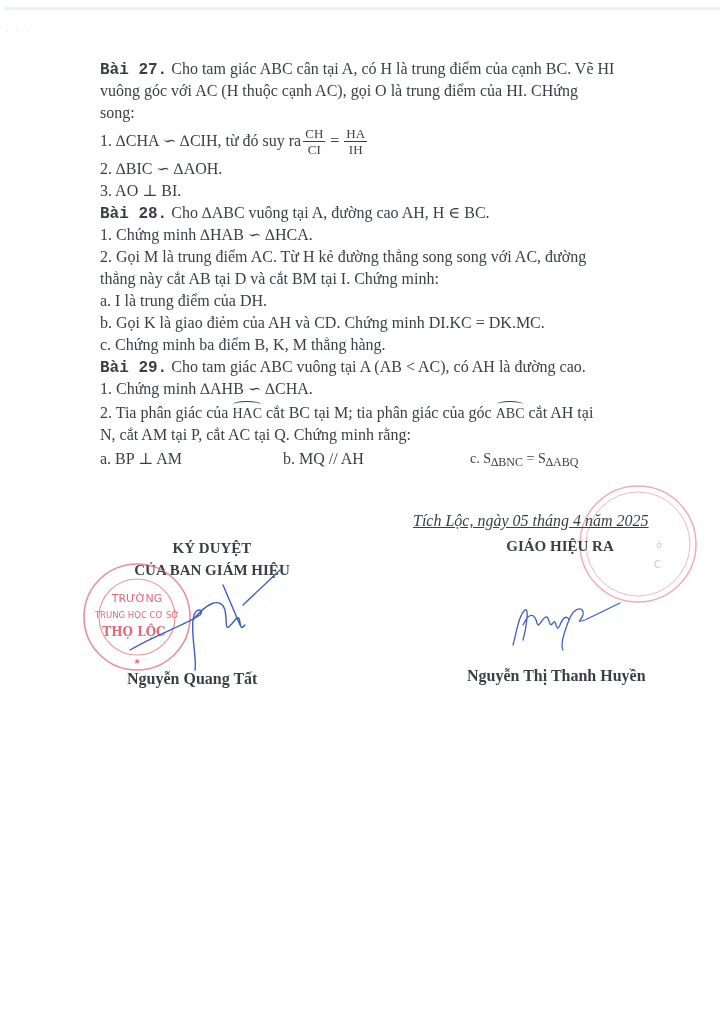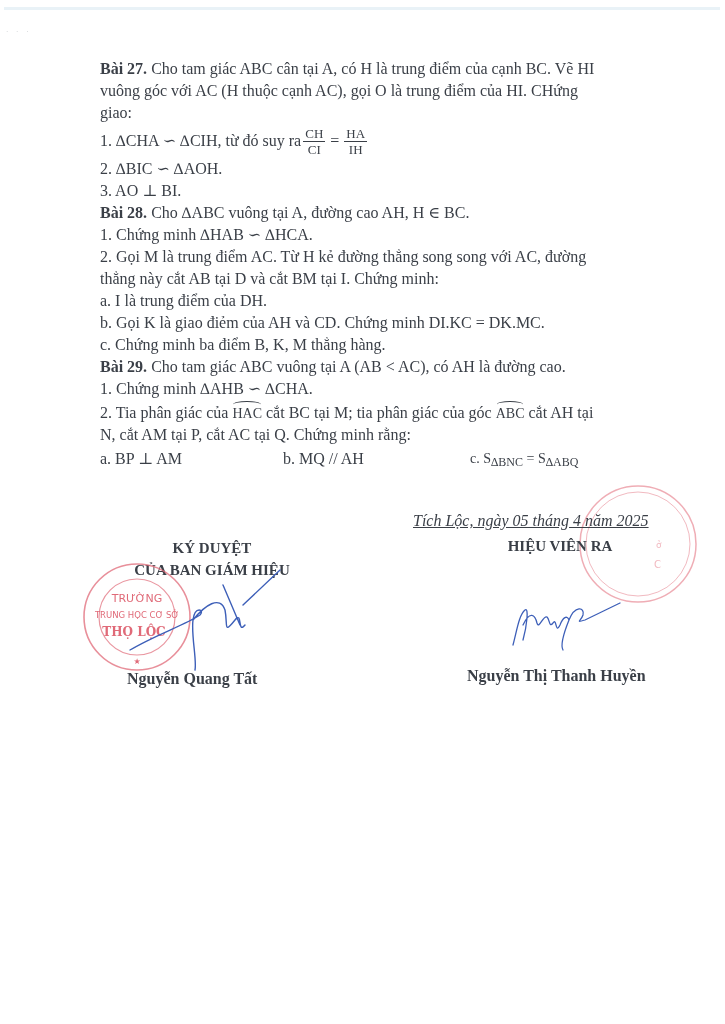--- a/index.html
+++ b/index.html
@@ -5,21 +5,21 @@
   html, body { margin:0; padding:0; }
   body {
     width:725px; height:1024px; background:#ffffff; position:relative; overflow:hidden;
     font-family:"Liberation Serif", "DejaVu Serif", serif; color:#3a3f47;
   }
   .scan-line { position:absolute; left:4px; top:7px; width:716px; height:3px; background:#e4eff5; opacity:.8; }
   .scan-dots { position:absolute; left:6px; top:28px; font-size:7px; color:#b9bcc0; letter-spacing:3px; }
   .content { position:absolute; left:100px; top:58px; width:540px; font-size:16px; line-height:22px; }
   .line { white-space:nowrap; height:22px; }
   .line.frac { height:34px; display:flex; align-items:center; }
-  .b { font-weight:bold; }
+  .b { font-weight:bold;font-family:Liberation Mono, monospace; }
   .f { display:inline-flex; flex-direction:column; align-items:center; vertical-align:middle; font-size:13px; line-height:15px; margin:0 2px; }
   .f .num { border-bottom:1px solid #3a3f47; padding:0 2px; }
   .f .den { padding:0 2px; }
   .eq { margin:0 3px; }
   .arc { display:inline-block; position:relative; font-size:14px; }
   .arc::before { content:""; position:absolute; left:1px; right:1px; top:-2px; height:6px; border-top:1px solid #3a3f47; border-radius:50% 50% 0 0; }
   .sub { font-size:12px; vertical-align:-3px; }
   .row3 { display:flex; }
   .row3 > span:nth-child(1) { width:183px; }
   .row3 > span:nth-child(2) { width:187px; }
@@ -36,21 +36,21 @@
 </head>
 <body>
 
 <div class="scan-line"></div>
 <div class="scan-dots">· · ·</div>
 
 <div class="content">
 
   <div class="line"><span class="b">Bài 27.</span><span> Cho tam giác ABC cân tại A, có H là trung điểm của cạnh BC. Vẽ HI</span></div>
   <div class="line">vuông góc với AC (H thuộc cạnh AC), gọi O là trung điểm của HI. CHứng</div>
-  <div class="line">giao:</div>
+  <div class="line">song:</div>
   <div class="line frac">
     <span>1. ∆CHA ∽ ∆CIH, từ đó suy ra</span>
     <span class="f">
         <span class="num">CH</span>
         <span class="den">CI</span>
       </span>
     <span class="eq">=</span>
     <span class="f">
         <span class="num">HA</span>
         <span class="den">IH</span>
@@ -86,21 +86,21 @@
 </svg>
 
 <div class="date">Tích Lộc, ngày 05 tháng 4 năm 2025</div>
 
 <div class="sig-block sig-left">
   <div>KÝ DUYỆT</div>
   <div>CỦA BAN GIÁM HIỆU</div>
 </div>
 
 <div class="sig-block sig-right">
-  <div>HIỆU VIÊN RA</div>
+  <div>GIÁO HIỆU RA</div>
 </div>
 
 <svg class="stamp" style="left:82px;top:562px" width="110" height="110">
   <circle cx="55" cy="55" r="53" fill="none" stroke="#e06a78" stroke-width="1.6" opacity=".75"></circle>
   <circle cx="55" cy="55" r="38" fill="none" stroke="#e06a78" stroke-width="1.2" opacity=".7"></circle>
   <text x="55" y="40" text-anchor="middle" font-size="11" fill="#e06a78" font-family="DejaVu Sans, sans-serif">TRƯỜNG</text>
   <text x="55" y="56" text-anchor="middle" font-size="8.5" fill="#e06a78" font-family="DejaVu Sans, sans-serif">TRUNG HỌC CƠ SỞ</text>
   <text x="52" y="74" text-anchor="middle" font-size="12" font-weight="bold" fill="#e06a78" font-family="DejaVu Serif, serif">THỌ LỘC</text>
   <text x="55" y="102" text-anchor="middle" font-size="8" fill="#e06a78">★</text>
 </svg>

